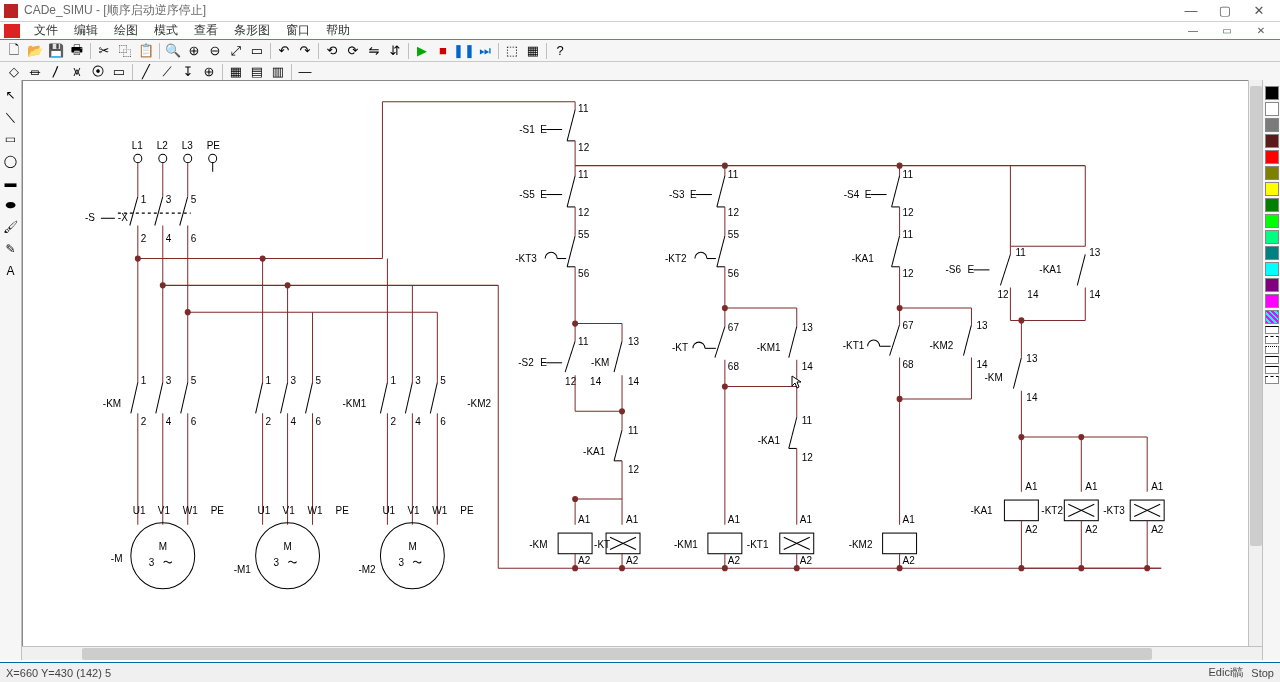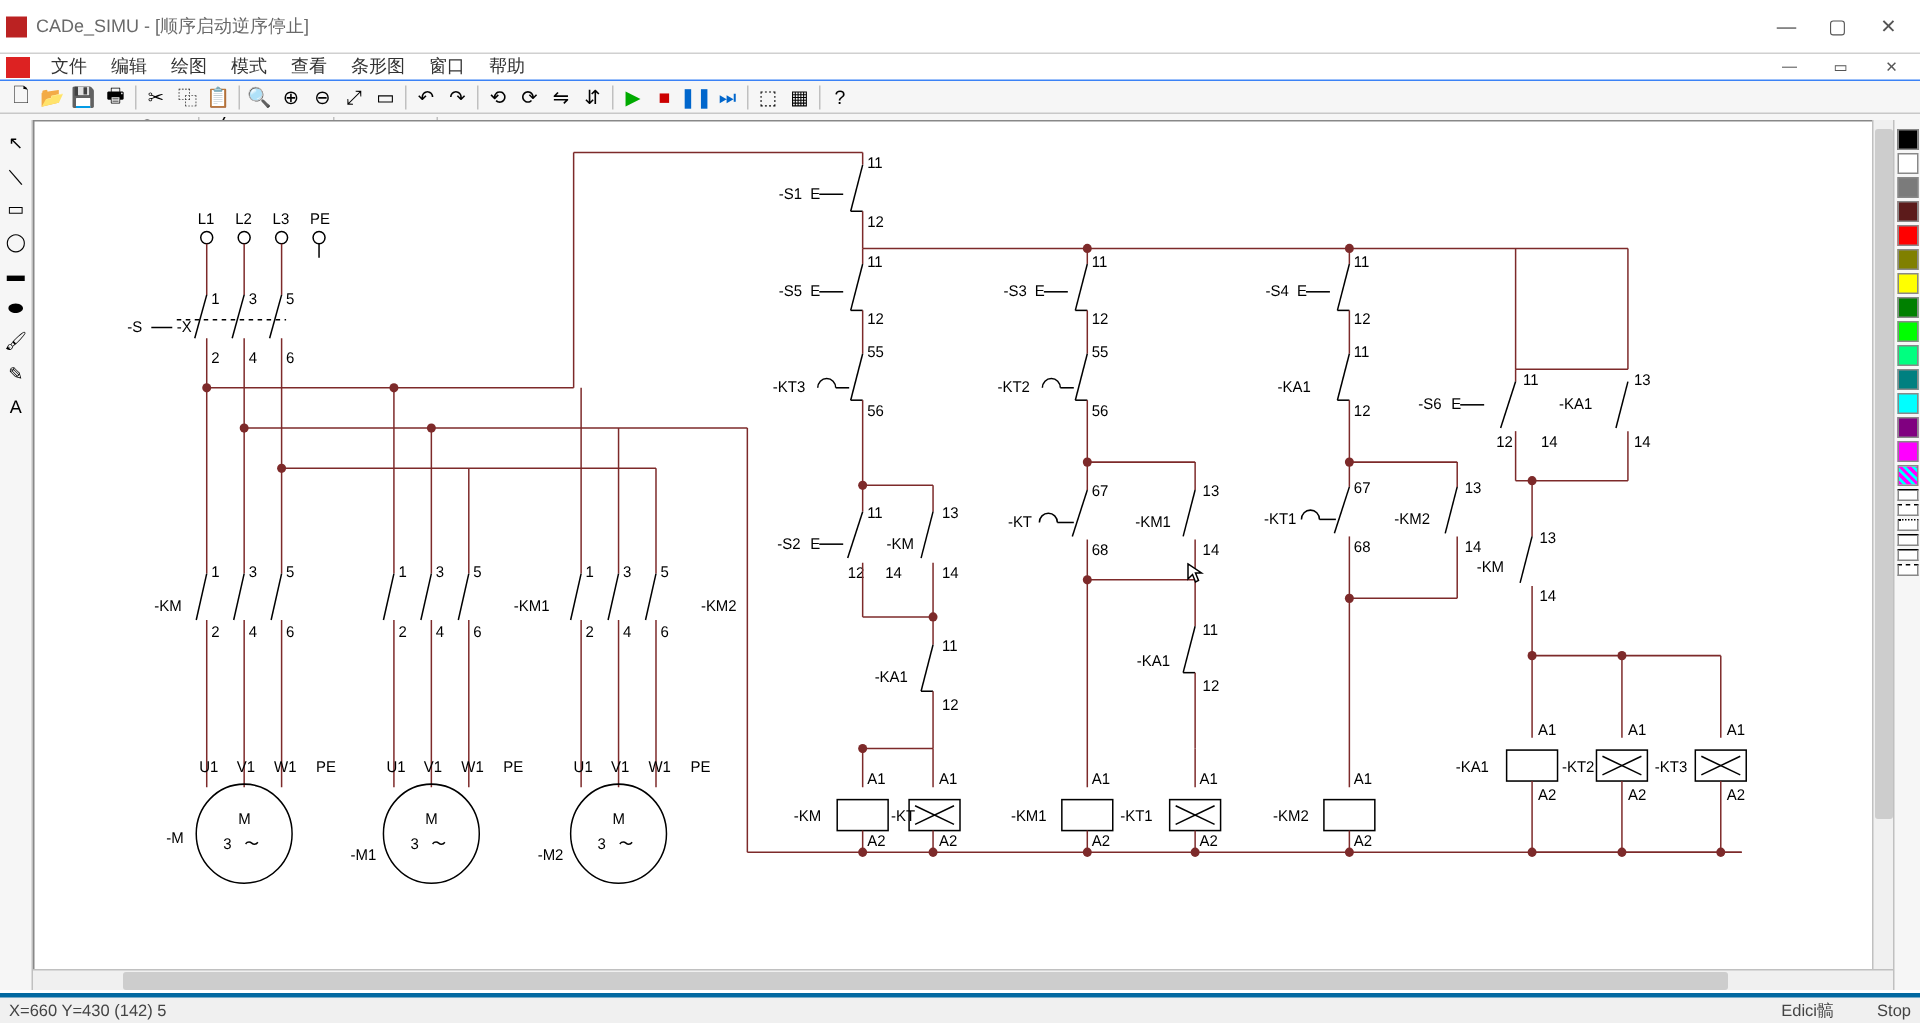--- a/index.html
+++ b/index.html
@@ -1,19 +1,19 @@
 <!DOCTYPE html>
 <html><head>
 <meta charset="utf-8">
 <style>
   * { box-sizing: border-box; margin: 0; padding: 0; }
   body { font-family: "Microsoft YaHei", "SimSun", Arial, sans-serif; font-size: 12px; background: #fff; overflow: hidden; width: 1280px; height: 682px; position: relative; }
 
   
-  .titlebar { height: 36px; background: #fff; display: flex; align-items: center; padding: 0 4px; border-bottom: 1px solid #d0d0d0; color: #6a6a6a; }
+  .titlebar { height: 22px; background: #fff; display: flex; align-items: center; padding: 0 4px; border-bottom: 1px solid #d0d0d0; color: #6a6a6a; }
   .titlebar .ico { width: 14px; height: 14px; background: #b22; margin-right: 6px; }
   .titlebar .spacer { flex: 1; }
   .winbtn { width: 34px; height: 18px; display: flex; align-items: center; justify-content: center; color: #555; font-size: 13px; }
 
   
   .menubar { height: 18px; background: #fff; display: flex; align-items: center; padding: 0 2px; border-bottom: 1px solid #3b82f6; }
   .appico { width: 16px; height: 14px; margin: 0 6px 0 2px; background: #d22; }
   .menuitem { padding: 1px 8px; color: #333; font-size: 12px; }
 
   
@@ -33,21 +33,21 @@
 
   
   .lefttools { position: absolute; top: 80px; left: 0; width: 22px; background: #f6f6f6; border-right: 1px solid #c0c0c0; bottom: 22px; display: flex; flex-direction: column; align-items: center; padding-top: 6px; gap: 4px; }
   .lbtn { width: 18px; height: 18px; display: flex; align-items: center; justify-content: center; font-size: 12px; }
 
   
   .rightcolors { position: absolute; top: 80px; right: 0; width: 18px; background: #f6f6f6; border-left: 1px solid #c0c0c0; bottom: 22px; display: flex; flex-direction: column; align-items: center; padding-top: 6px; gap: 0; }
   .swatch { width: 14px; height: 14px; border: 1px solid #888; margin-bottom: 2px; }
 
   
-  .statusbar { position: absolute; bottom: 0; left: 0; right: 0; height: 20px; background: #f0f0f0; border-top: 3px solid #0369a1; display: flex; align-items: center; padding: 0 6px; font-size: 11px; color: #444; gap: 29px; }
+  .statusbar { position: absolute; bottom: 0; left: 0; right: 0; height: 20px; background: #f0f0f0; border-top: 1px solid #0369a1; display: flex; align-items: center; padding: 0 6px; font-size: 11px; color: #444; gap: 8px; }
   .statusbar .flex { flex: 1; }
 
   
   .hscroll { position: absolute; bottom: 22px; left: 22px; right: 18px; height: 14px; background: #f0f0f0; border-top: 1px solid #c0c0c0; }
   .hscroll .thumb { position: absolute; left: 60px; top: 1px; height: 12px; width: 1070px; background: #cdcdcd; border-radius: 2px; }
   .vscroll { position: absolute; top: 80px; bottom: 36px; right: 18px; width: 14px; background: #f0f0f0; border-left: 1px solid #c0c0c0; z-index:5;}
   .vscroll .thumb { position: absolute; top: 6px; left: 1px; width: 12px; height: 460px; background: #cdcdcd; border-radius: 2px; }
 
   
   svg.schematic { position: absolute; inset: 0; width: 100%; height: 100%; }

